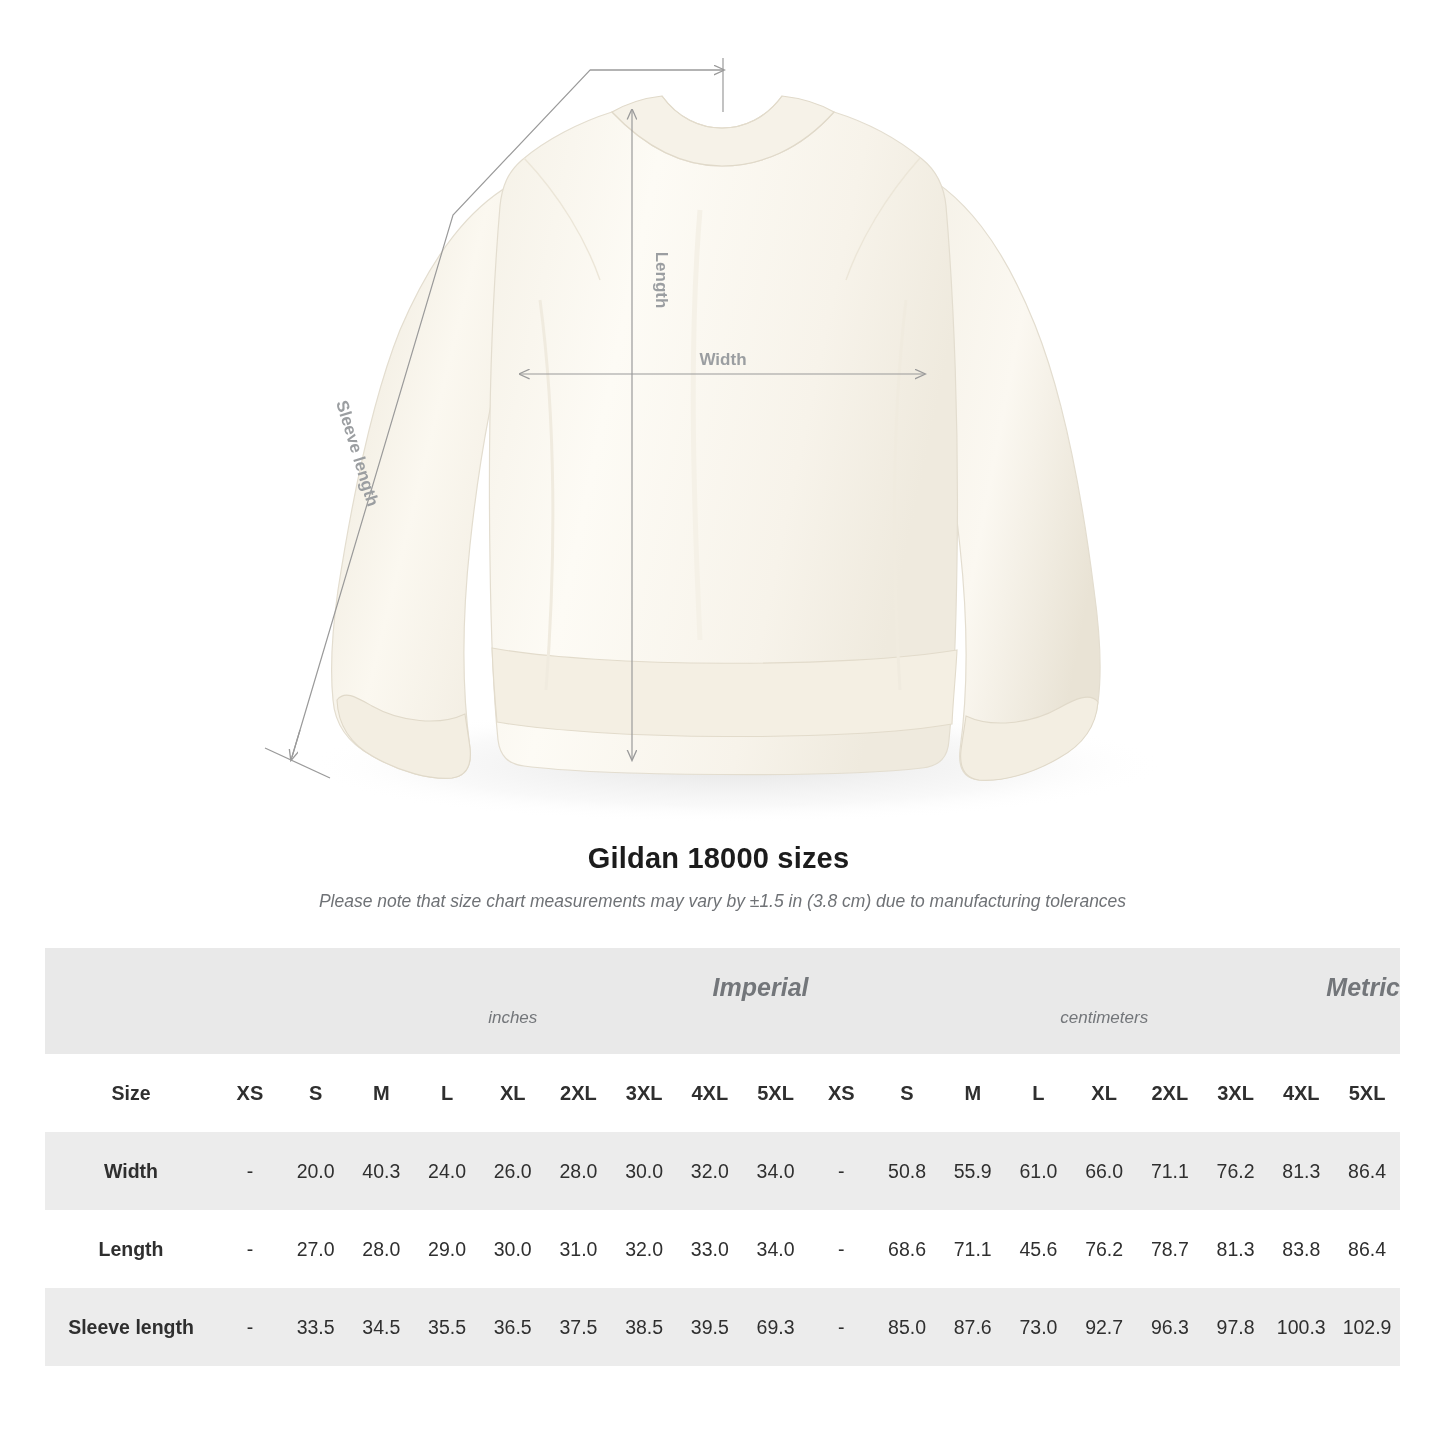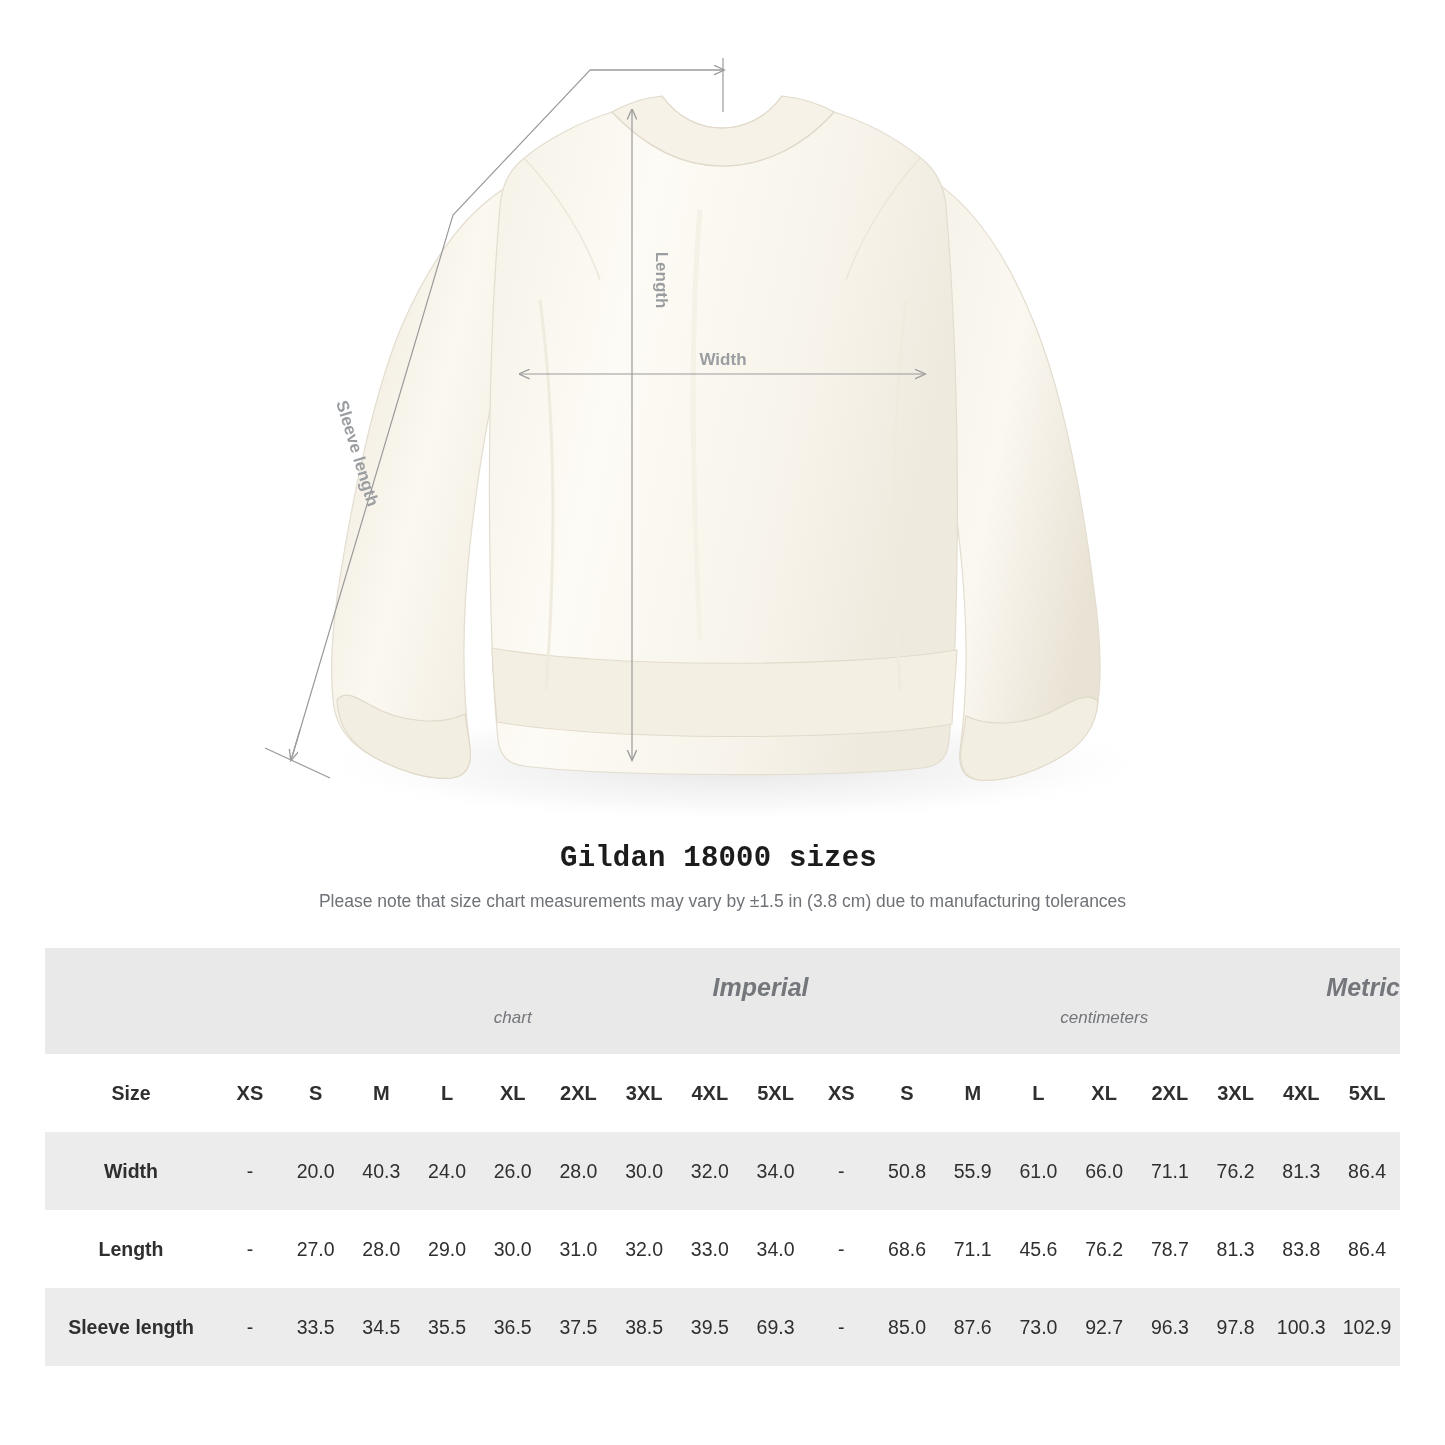--- a/index.html
+++ b/index.html
@@ -30,24 +30,24 @@
     left: 0;
     width: 1445px;
     text-align: center;
   }
   .chart-title {
     font-size: 29px;
     font-weight: bold;
     color: #1c1c1c;
     letter-spacing: 0.2px;
     margin: 0 8px 16px 0;
-    font-family: Liberation Mono, monospace;
   }
   .chart-note {
     font-size: 17.5px;
+    font-style: italic;
     color: #6f7276;
     margin: 15px;
   }
 
   
   .table-wrap {
     position: absolute;
     top: 948px;
     left: 45px;
     width: 1355px;
@@ -252,21 +252,21 @@
         <col class="col-cell">
           <col class="col-cell">
           <col class="col-cell">
           <col class="col-cell">
       </colgroup>
       <tbody>
         <tr class="unit-head">
           <td></td>
           <td colspan="9">
             <div class="unit-name">Imperial</div>
-            <div class="unit-sub">chart</div>
+            <div class="unit-sub">inches</div>
           </td>
           <td colspan="9">
             <div class="unit-name">Metric</div>
             <div class="unit-sub">centimeters</div>
           </td>
         </tr>
 
         <tr class="hdr-row">
           <td class="rowlabel">Size</td>
           <td>XS</td>

